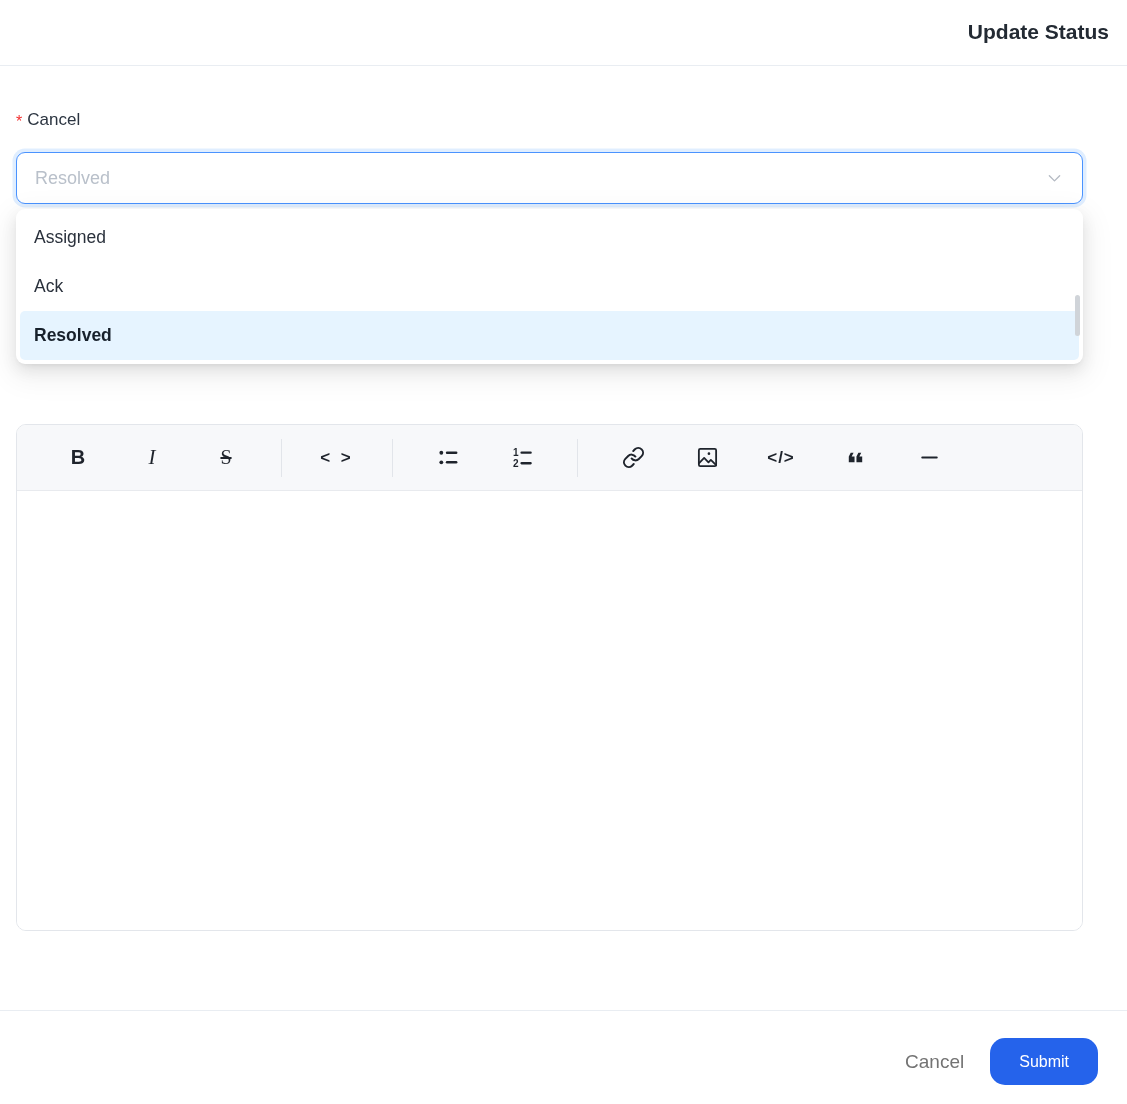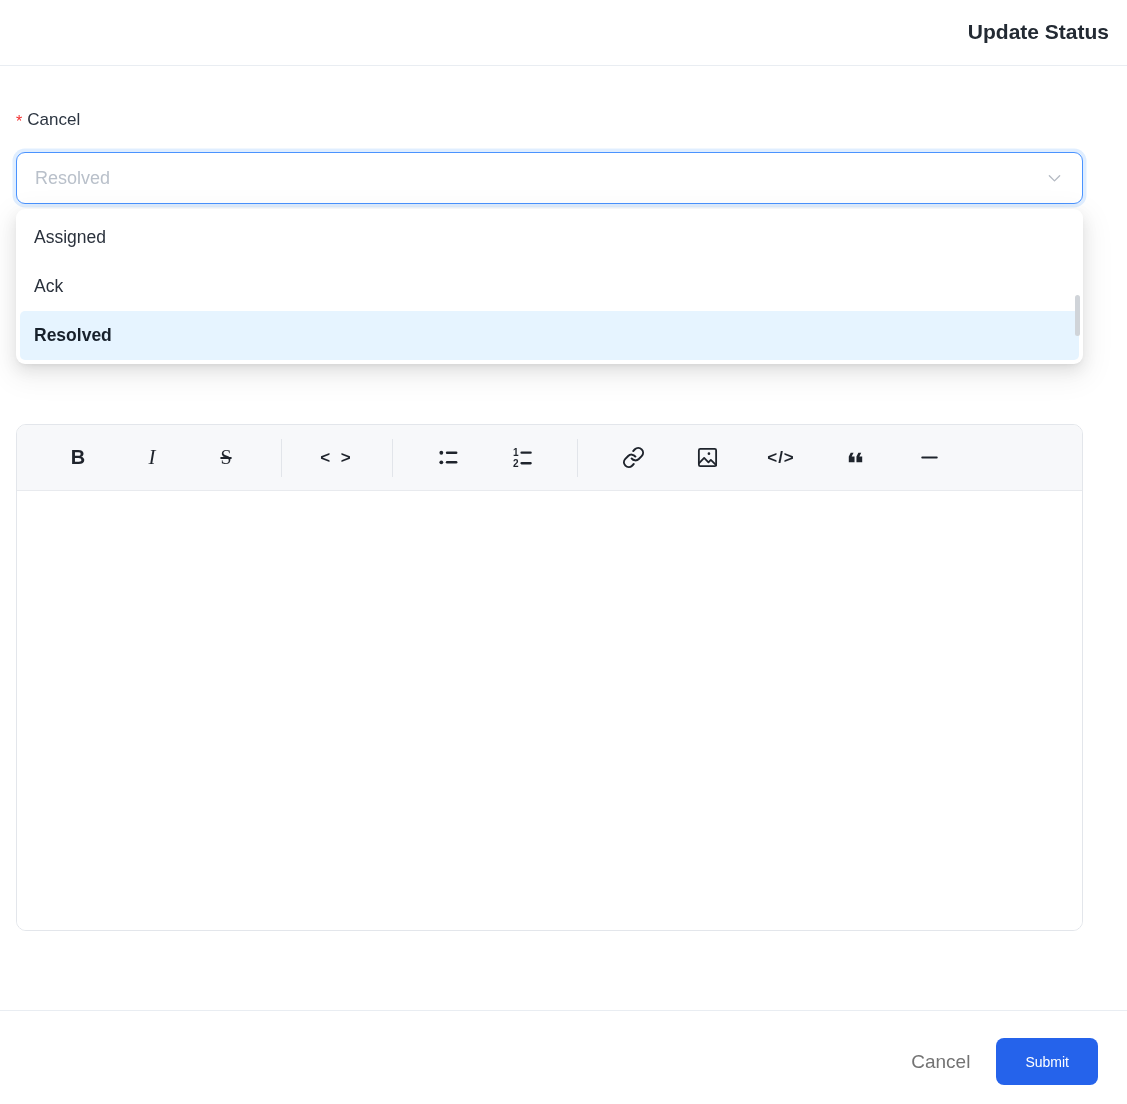--- a/index.html
+++ b/index.html
@@ -47,22 +47,22 @@
   .g-strike { font-family:"Liberation Serif","DejaVu Serif",serif; font-size:20px; text-decoration:line-through; }
   .g-code { font-size:17px; font-weight:600; letter-spacing:3px; }
   .g-codeblock { font-size:17px; font-weight:600; letter-spacing:1px; }
   .editor-content { flex:1; background:#fff; cursor:text; }
 
   
   .dialog-footer { border-top:1px solid #e9edf2; margin-top:76px; height:94px;
     display:flex; align-items:flex-start; justify-content:flex-end; padding:27px 29px 0 0; }
   .cancel-btn { background:none; border:none; color:#737373; font-size:19px;
     font-family:inherit; cursor:pointer; height:47px; padding:0 8px; margin-right:18px; }
-  .submit-btn { background:#2563eb; border:none; color:#ffffff; font-size:14px;
-    font-family:inherit; cursor:pointer; height:47px; padding:0 29px; border-radius:8px; }
+  .submit-btn { background:#2563eb; border:none; color:#ffffff; font-size:16px;
+    font-family:inherit; cursor:pointer; height:47px; padding:0 29px; border-radius:15px; }
 
   svg { display:block; }
 </style>
 </head>
 <body>
 
 <div class="dialog">
 
   <div class="dialog-header">
     <div class="dialog-title">Update Status</div>

